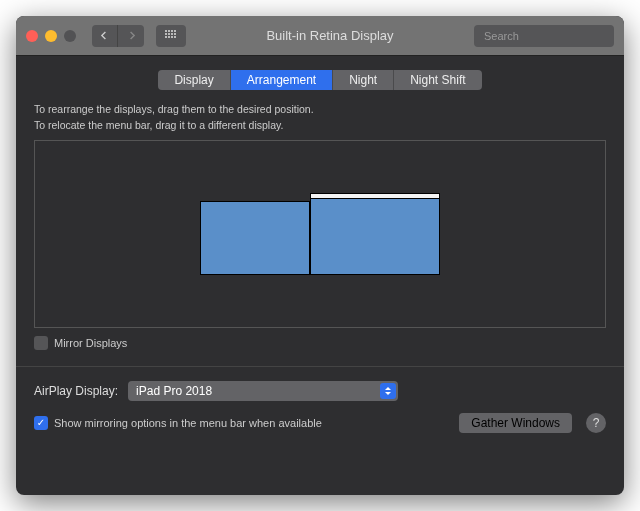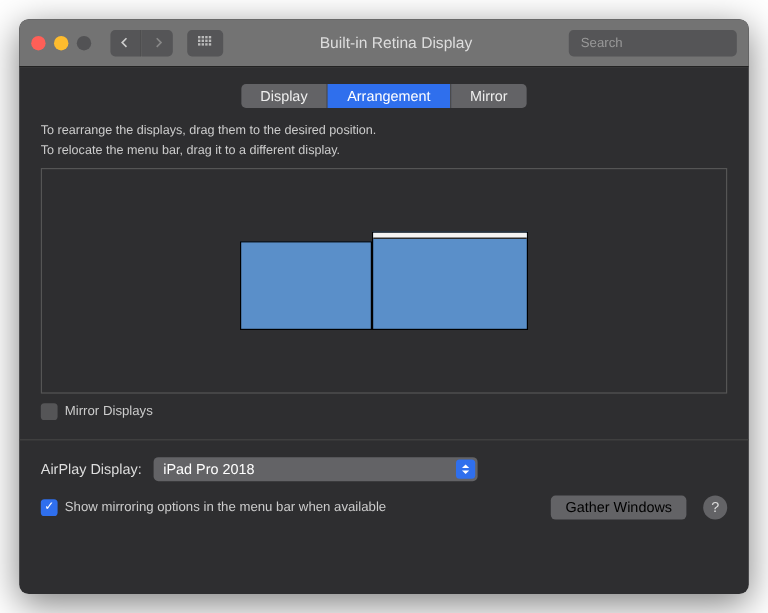--- a/index.html
+++ b/index.html
@@ -117,21 +117,22 @@
       <input type="text" placeholder="Search" style="">
     </div>
   </div>
 
   <div class="body">
 
     <div class="tabs">
       <div class="tabseg">
         <div class="tab">Display</div>
         <div class="tab active">Arrangement</div>
-        <div class="tab">Mirror</div>
+        <div class="tab">Night</div>
+        <div class="tab">Night Shift</div>
       </div>
     </div>
 
     <div class="instructions">
       <div>To rearrange the displays, drag them to the desired position.</div>
       <div>To relocate the menu bar, drag it to a different display.</div>
     </div>
 
     <div class="arrange-box">
       <div class="displays">

